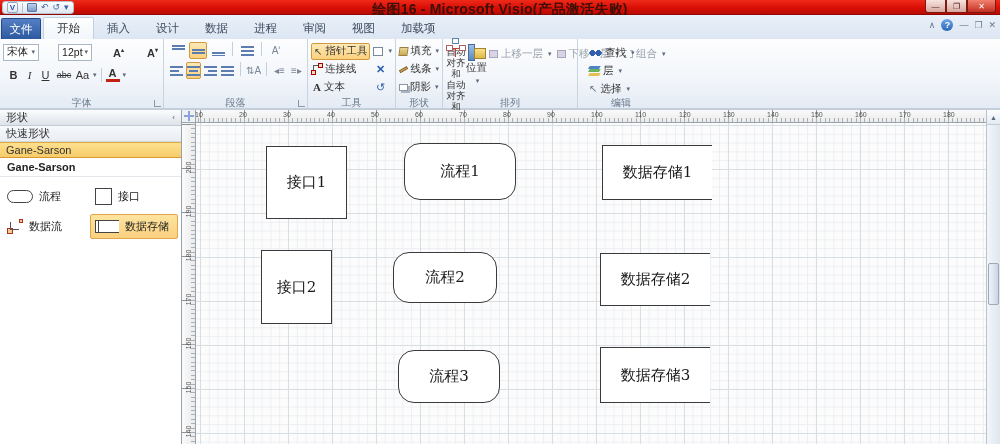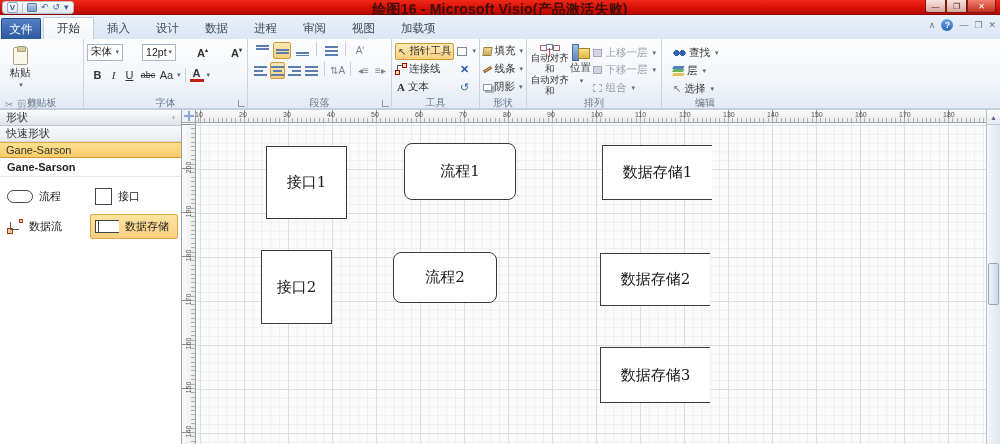--- a/index.html
+++ b/index.html
@@ -124,21 +124,21 @@
   .auto-ic{position:relative;width:20px;height:18px;}
   .auto-ic i{position:absolute;width:7px;height:6px;background:#fff;border:1px solid #b06060;}
   .auto-ic i.a{left:0;top:1px;} .auto-ic i.b{right:0;top:1px;} .auto-ic i.c{left:6px;bottom:0;border-color:#6080b0;}
   .auto-ic::before{content:"";position:absolute;left:3px;top:4px;width:14px;height:1px;background:#c04040;}
   .auto-ic::after{content:"";position:absolute;left:9px;top:4px;width:1px;height:9px;background:#c04040;}
   .auto-txt{font-size:9.5px;color:#333;text-align:center;line-height:11px;}
   .pos-btn{width:30px;}
   .pos-ic{position:relative;width:17px;height:15px;}
   .pos-ic::before{content:"";position:absolute;left:0;top:0;width:5px;height:15px;background:linear-gradient(#9ec0e8,#5a88c0);border:1px solid #4a6a9a;}
   .pos-ic::after{content:"";position:absolute;left:6px;top:4px;width:10px;height:9px;background:linear-gradient(#f8e088,#e0b848);border:1px solid #a08430;}
-  .arr-col{display:flex;flex-direction:column;gap:1px;padding-top:3px;}
+  .arr-col{display:flex;flex-direction:row;gap:1px;padding-top:3px;justify-content:flex-end;}
   .sq-ic{width:9px;height:8px;background:#d8d4e4;border:1px solid #aaa4c0;display:inline-block;}
   .grp-ic{width:9px;height:8px;border:1px dashed #a8b0ba;display:inline-block;}
 
   
   .g-editing{width:86px;border-right:none;}
   .edit-col{display:flex;flex-direction:column;gap:1px;padding-top:2px;padding-left:6px;}
   .binoc{width:13px;height:8px;display:inline-block;
     background:radial-gradient(circle at 3.5px 4px,#2f5fae 3px,transparent 3.2px),radial-gradient(circle at 9.5px 4px,#2f5fae 3px,transparent 3.2px);}
   .layers-ic{display:inline-flex;flex-direction:column;gap:1px;}
   .layers-ic i{width:11px;height:2.5px;transform:skewX(-30deg);}
@@ -196,21 +196,21 @@
     background-image:
       linear-gradient(to right,#d9dee3 1px,transparent 1px),
       linear-gradient(to bottom,#d9dee3 1px,transparent 1px),
       linear-gradient(to right,#ecefF2 1px,transparent 1px),
       linear-gradient(to bottom,#eceff2 1px,transparent 1px);
     background-size:44px 44px,44px 44px,8.8px 8.8px,8.8px 8.8px;
     background-position:4px 2px,4px 2px,4px 2px,4px 2px;}
   .cshape{position:absolute;display:flex;align-items:center;justify-content:center;background:#fff;
     font-family:"DejaVu Serif","Liberation Serif",serif;font-size:15px;color:#1a1a1a;}
   .cshape.interface{border:1.5px solid #3a3a3a;}
-  .cshape.process{border:1.5px solid #3a3a3a;border-radius:8px;}
+  .cshape.process{border:1.5px solid #3a3a3a;border-radius:16px;}
   .cshape.datastore{border:1.5px solid #3a3a3a;border-right:none;}
 
   
   .vscroll{position:absolute;left:986px;top:0;width:14px;height:334px;
     background:linear-gradient(to right,#f3f6fa,#dfe6ee);border-left:1px solid #b8c2ce;}
   .scroll-up{height:15px;display:flex;align-items:center;justify-content:center;font-size:7px;color:#5a6a7a;
     background:linear-gradient(#fdfdfe,#e4ebf3);border-bottom:1px solid #c2cdd9;}
   .scroll-thumb{position:absolute;left:1px;top:153px;width:11px;height:42px;border-radius:2px;
     background:linear-gradient(to right,#eef3f9,#ccd7e3);border:1px solid #9aa8b8;}
   .clearfix::after{content:"";display:block;clear:both;}
@@ -253,42 +253,20 @@
       <span class="tr-ic">∧</span>
       <span class="help-ic">?</span>
       <span class="tr-ic">—</span>
       <span class="tr-ic">❐</span>
       <span class="tr-ic">✕</span>
     </div>
   </div>
 
   <div class="ribbon clearfix">
 
-    <div class="rgroup g-clipboard">
-      <div class="paste-big">
-        <span class="paste-icon"></span>
-        <span class="rtext">粘贴</span>
-        <span class="dd">▾</span>
-      </div>
-      <div class="clip-col">
-        <div class="rbtn-sm gray">
-          <span class="scissors">✂</span>
-          <span class="rtext">剪切</span>
-        </div>
-        <div class="rbtn-sm gray">
-          <span class="copy-icon"></span>
-          <span class="rtext">复制</span>
-        </div>
-        <div class="rbtn-sm gray">
-          <span class="brush-icon"></span>
-          <span class="rtext">格式刷</span>
-        </div>
-      </div>
-      <div class="rgroup-label">剪贴板</div>
-    </div>
 
     <div class="rgroup g-font">
       <div class="font-row1">
         <div class="combo combo-family">
           <span>宋体</span>
           <span class="dd">▾</span>
         </div>
         <div class="combo combo-size">
           <span>12pt</span>
           <span class="dd">▾</span>
@@ -538,20 +516,21 @@
         <span class="vnum" style="top: 305px;">140</span>
       </div>
 
     <div class="canvas" id="canvas">
         <div class="cshape interface" style="left: 70px; top: 23px; width: 81px; height: 73px;">接口1</div>
         <div class="cshape process" style="left: 208px; top: 20px; width: 112px; height: 57px;">流程1</div>
         <div class="cshape datastore" style="left: 406px; top: 22px; width: 110px; height: 55px;">数据存储1</div>
         <div class="cshape interface" style="left: 65px; top: 127px; width: 71px; height: 74px;">接口2</div>
         <div class="cshape process" style="left: 197px; top: 129px; width: 104px; height: 51px;">流程2</div>
         <div class="cshape datastore" style="left: 404px; top: 130px; width: 110px; height: 53px;">数据存储2</div>
+        <div class="cshape process" style="left: 202px; top: 227px; width: 102px; height: 53px;">流程3</div>
         <div class="cshape datastore" style="left: 404px; top: 224px; width: 110px; height: 56px;">数据存储3</div>
       </div>
 
     <div class="vscroll">
       <div class="scroll-up">▲</div>
       <div class="scroll-thumb"></div>
     </div>
   </div>
 </div>
 

